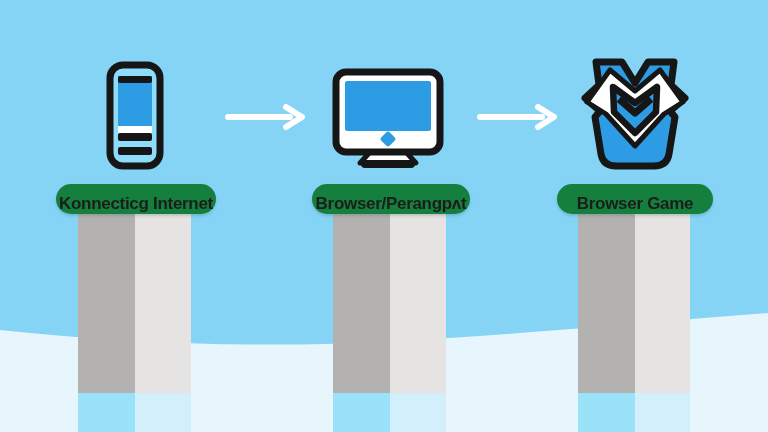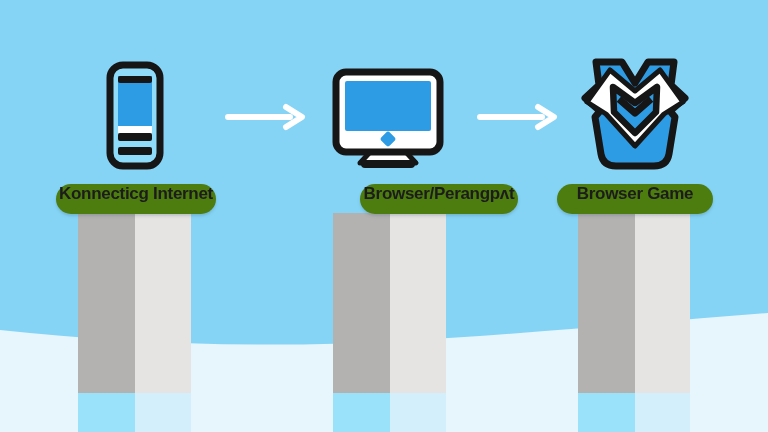--- a/index.html
+++ b/index.html
@@ -12,22 +12,22 @@
   
   .wave-svg{left:0;top:0;width:768px;height:432px;}
   
   .col-seg{position:absolute;}
   .col-dark-top{background:#b3b2b1;}
   .col-light-top{background:#e6e4e2;}
   .col-dark-bot{background:#9ae2f9;}
   .col-light-bot{background:#d2effb;}
   
   .pill{
-    position:absolute;top:184px;height:30px;background:#4d7c0f;
-    border-radius:16px;display:flex;align-items:flex-start;justify-content:center;
+    position:absolute;top:184px;height:30px;background:#15803d;
+    border-radius:16px;display:flex;align-items:flex-end;justify-content:center;
     box-shadow:0 2px 3px rgba(60,90,110,0.25);
   }
   .pill span{
     font-size:17px;font-weight:bold;color:#1c1c1c;letter-spacing:-0.3px;
     white-space:nowrap;
   }
   .icon-svg{position:absolute;}
 </style>
 </head>
 <body>
@@ -86,20 +86,20 @@
 
     <path d="M7 46 L30 14 L55 35 L80 14 L103 46 L84 58 L55 90 L26 58 Z" fill="#ffffff" stroke="#161616" stroke-width="5" stroke-linejoin="round"></path>
 
     <path d="M33 31 L55 47 L77 31 L76 56 L55 77 L34 56 Z" fill="#2e9ce4" stroke="#161616" stroke-width="6.5" stroke-linejoin="round"></path>
     <path d="M39 43 L55 57 L71 43" fill="none" stroke="#161616" stroke-width="7" stroke-linejoin="round"></path>
   </svg>
 
   <div class="pill" style="left:56px;width:160px;">
     <span>Konnecticg Internet</span>
   </div>
-  <div class="pill" style="left:312px;width:158px;margin-left:48px;">
+  <div class="pill" style="left:312px;width:158px;">
     <span>Browser/Perangpʌt</span>
   </div>
   <div class="pill" style="left:557px;width:156px;">
     <span>Browser Game</span>
   </div>
 
 </div>
 
 </body></html>

